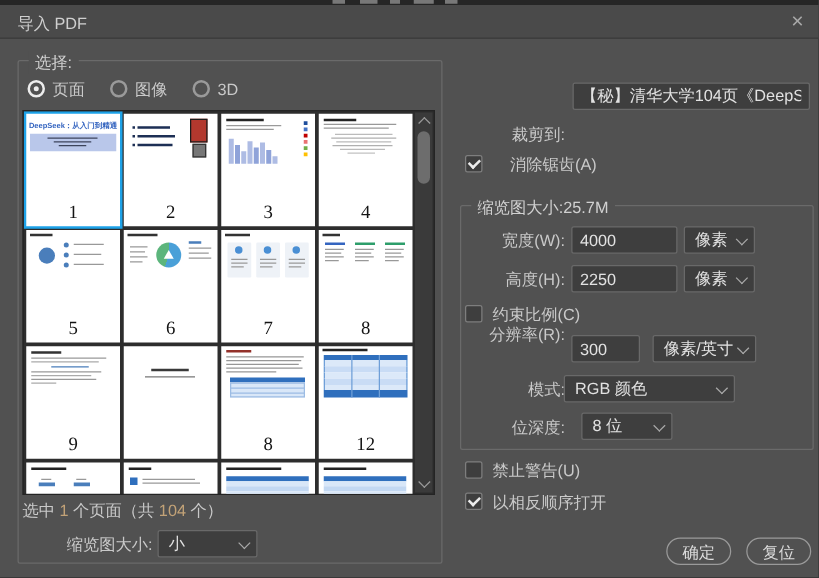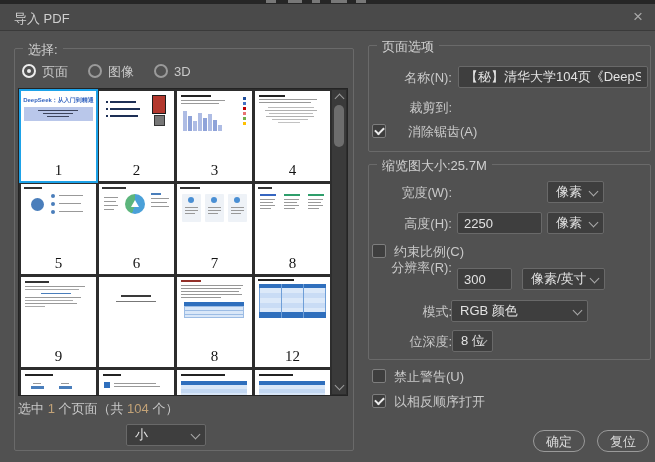--- a/index.html
+++ b/index.html
@@ -314,44 +314,42 @@
       <span class="schev up"></span>
       <div class="sthumb"></div>
       <span class="schev dn"></span>
     </div>
   </div>
 
   <div class="info">
     <span>选中 </span><span class="hl">1</span><span> 个页面（共 </span><span class="hl">104</span><span> 个）</span>
   </div>
 
+  <span class="lbl r" style="left:18px;top:428px;width:104px;">缩览图大小:</span>
   <div class="dd" style="left:126px;top:424px;width:80px;height:22px;">
     <span>小</span>
     <span class="chev"></span>
   </div>
 
-  <div class="grp" style="left:368px;top:45px;width:281px;height:105px;">
-    <span class="legend">页面选项</span>
-  </div>
-
-  <span class="lbl r" style="left:368px;top:70px;width:84px;">名称(N):</span>
+
   <input class="inp" style="left: 458px; top: 66px; width: 190px; height: 22px;" value="【秘】清华大学104页《DeepSe">
 
   <span class="lbl r" style="left:368px;top:100px;width:84px;">裁剪到:</span>
 
   <span class="cb on" style="left:372px;top:124px;">
       <span class="mark"></span>
     </span>
   <span class="lbl" style="left:408px;top:124px;">消除锯齿(A)</span>
 
   <div class="grp" style="left:368px;top:164px;width:281px;height:194px;">
     <span class="legend">缩览图大小:25.7M</span>
   </div>
 
   <span class="lbl r" style="left:368px;top:185px;width:84px;">宽度(W):</span>
+  <input class="inp" style="left: 457px; top: 181px; width: 85px; height: 22px;" value="4000">
   <div class="dd" style="left:547px;top:181px;width:57px;height:22px;">
     <span>像素</span>
     <span class="chev"></span>
   </div>
 
   <span class="lbl r" style="left:368px;top:216px;width:84px;">高度(H):</span>
   <input class="inp" style="left: 457px; top: 212px; width: 85px; height: 22px;" value="2250">
   <div class="dd" style="left:547px;top:212px;width:57px;height:22px;">
     <span>像素</span>
     <span class="chev"></span>
@@ -367,21 +365,21 @@
     <span class="chev"></span>
   </div>
 
   <span class="lbl r" style="left:368px;top:304px;width:84px;">模式:</span>
   <div class="dd" style="left:451px;top:300px;width:137px;height:22px;">
     <span>RGB 颜色</span>
     <span class="chev"></span>
   </div>
 
   <span class="lbl r" style="left:368px;top:334px;width:84px;">位深度:</span>
-  <div class="dd" style="left:452px;top:330px;width:41px;height:22px;">
+  <div class="dd" style="left:465px;top:330px;width:73px;height:22px;">
     <span>8 位</span>
     <span class="chev"></span>
   </div>
 
   <span class="cb" style="left:372px;top:369px;"></span>
   <span class="lbl" style="left:394px;top:369px;">禁止警告(U)</span>
 
   <span class="cb on" style="left:372px;top:394px;">
       <span class="mark"></span>
     </span>

